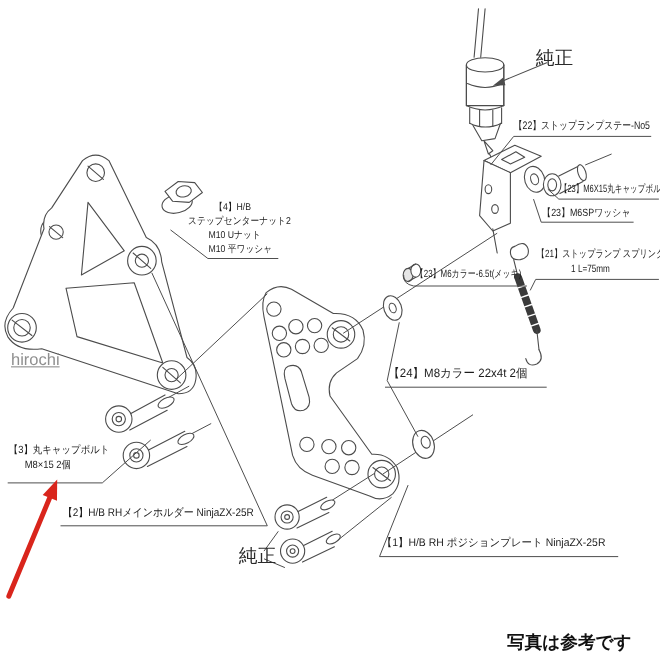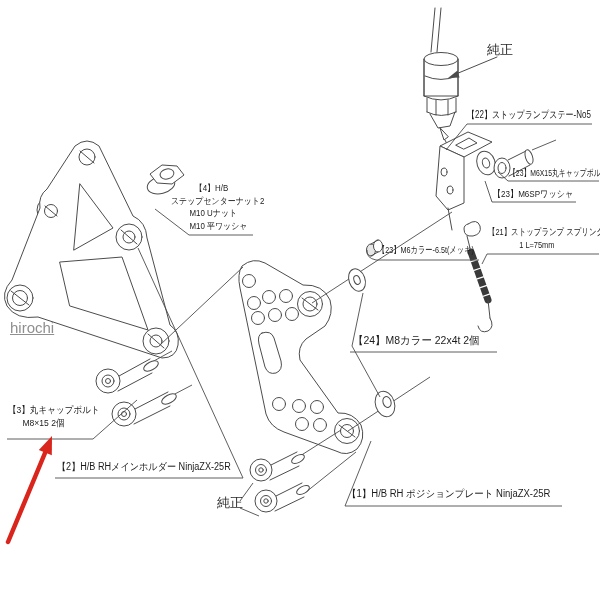--- a/index.html
+++ b/index.html
@@ -2,21 +2,21 @@
 <html><head>
 <meta charset="utf-8">
 <style>
   html,body{margin:0;padding:0;background:#fff;}
   #canvas{position:relative;width:600px;height:600px;background:#ffffff;overflow:hidden;
           font-family:"Liberation Sans",sans-serif;}
   svg{position:absolute;left:0;top:0;}
   .lbl{position:absolute;color:#1c1c1c;white-space:nowrap;transform-origin:0 0;
        font-family:"Liberation Sans",sans-serif;line-height:1.2;}
   .lbl div{line-height:12.5px;}
-  .oem{position:absolute;font-size:13px;color:#2a2a2a;white-space:nowrap;}
+  .oem{position:absolute;font-size:17px;color:#2a2a2a;white-space:nowrap;}
   #watermark{position:absolute;left:10px;top:319px;font-size:15px;color:#8f8f8f;text-decoration:underline;}
   #footer-note{position:absolute;left:461px;top:574px;font-size:16px;font-weight:bold;color:#111;}
   .s1{stroke:#4c4c4c;stroke-width:1;fill:none;stroke-linejoin:round;stroke-linecap:round;}
   .sw{stroke:#4c4c4c;stroke-width:1;fill:#ffffff;stroke-linejoin:round;}
   .ldr{stroke:#4c4c4c;stroke-width:0.9;fill:none;}
 </style>
 </head>
 <body>
 
 <div id="canvas">
@@ -235,14 +235,15 @@
   </div>
 
   <div class="lbl" style="left:57px;top:461px;font-size:10px;transform:scaleX(0.91);">【2】H/B RHメインホルダー NinjaZX-25R</div>
 
   <div class="lbl" style="left:347px;top:488px;font-size:10px;transform:scaleX(0.95);">【1】H/B RH ポジションプレート NinjaZX-25R</div>
 
   <div class="oem" style="left:217px;top:494px;">純正</div>
 
   <div id="watermark">hirochi</div>
 
+  <div id="footer-note">写真は参考です</div>
 
 </div>
 
 </body></html>

